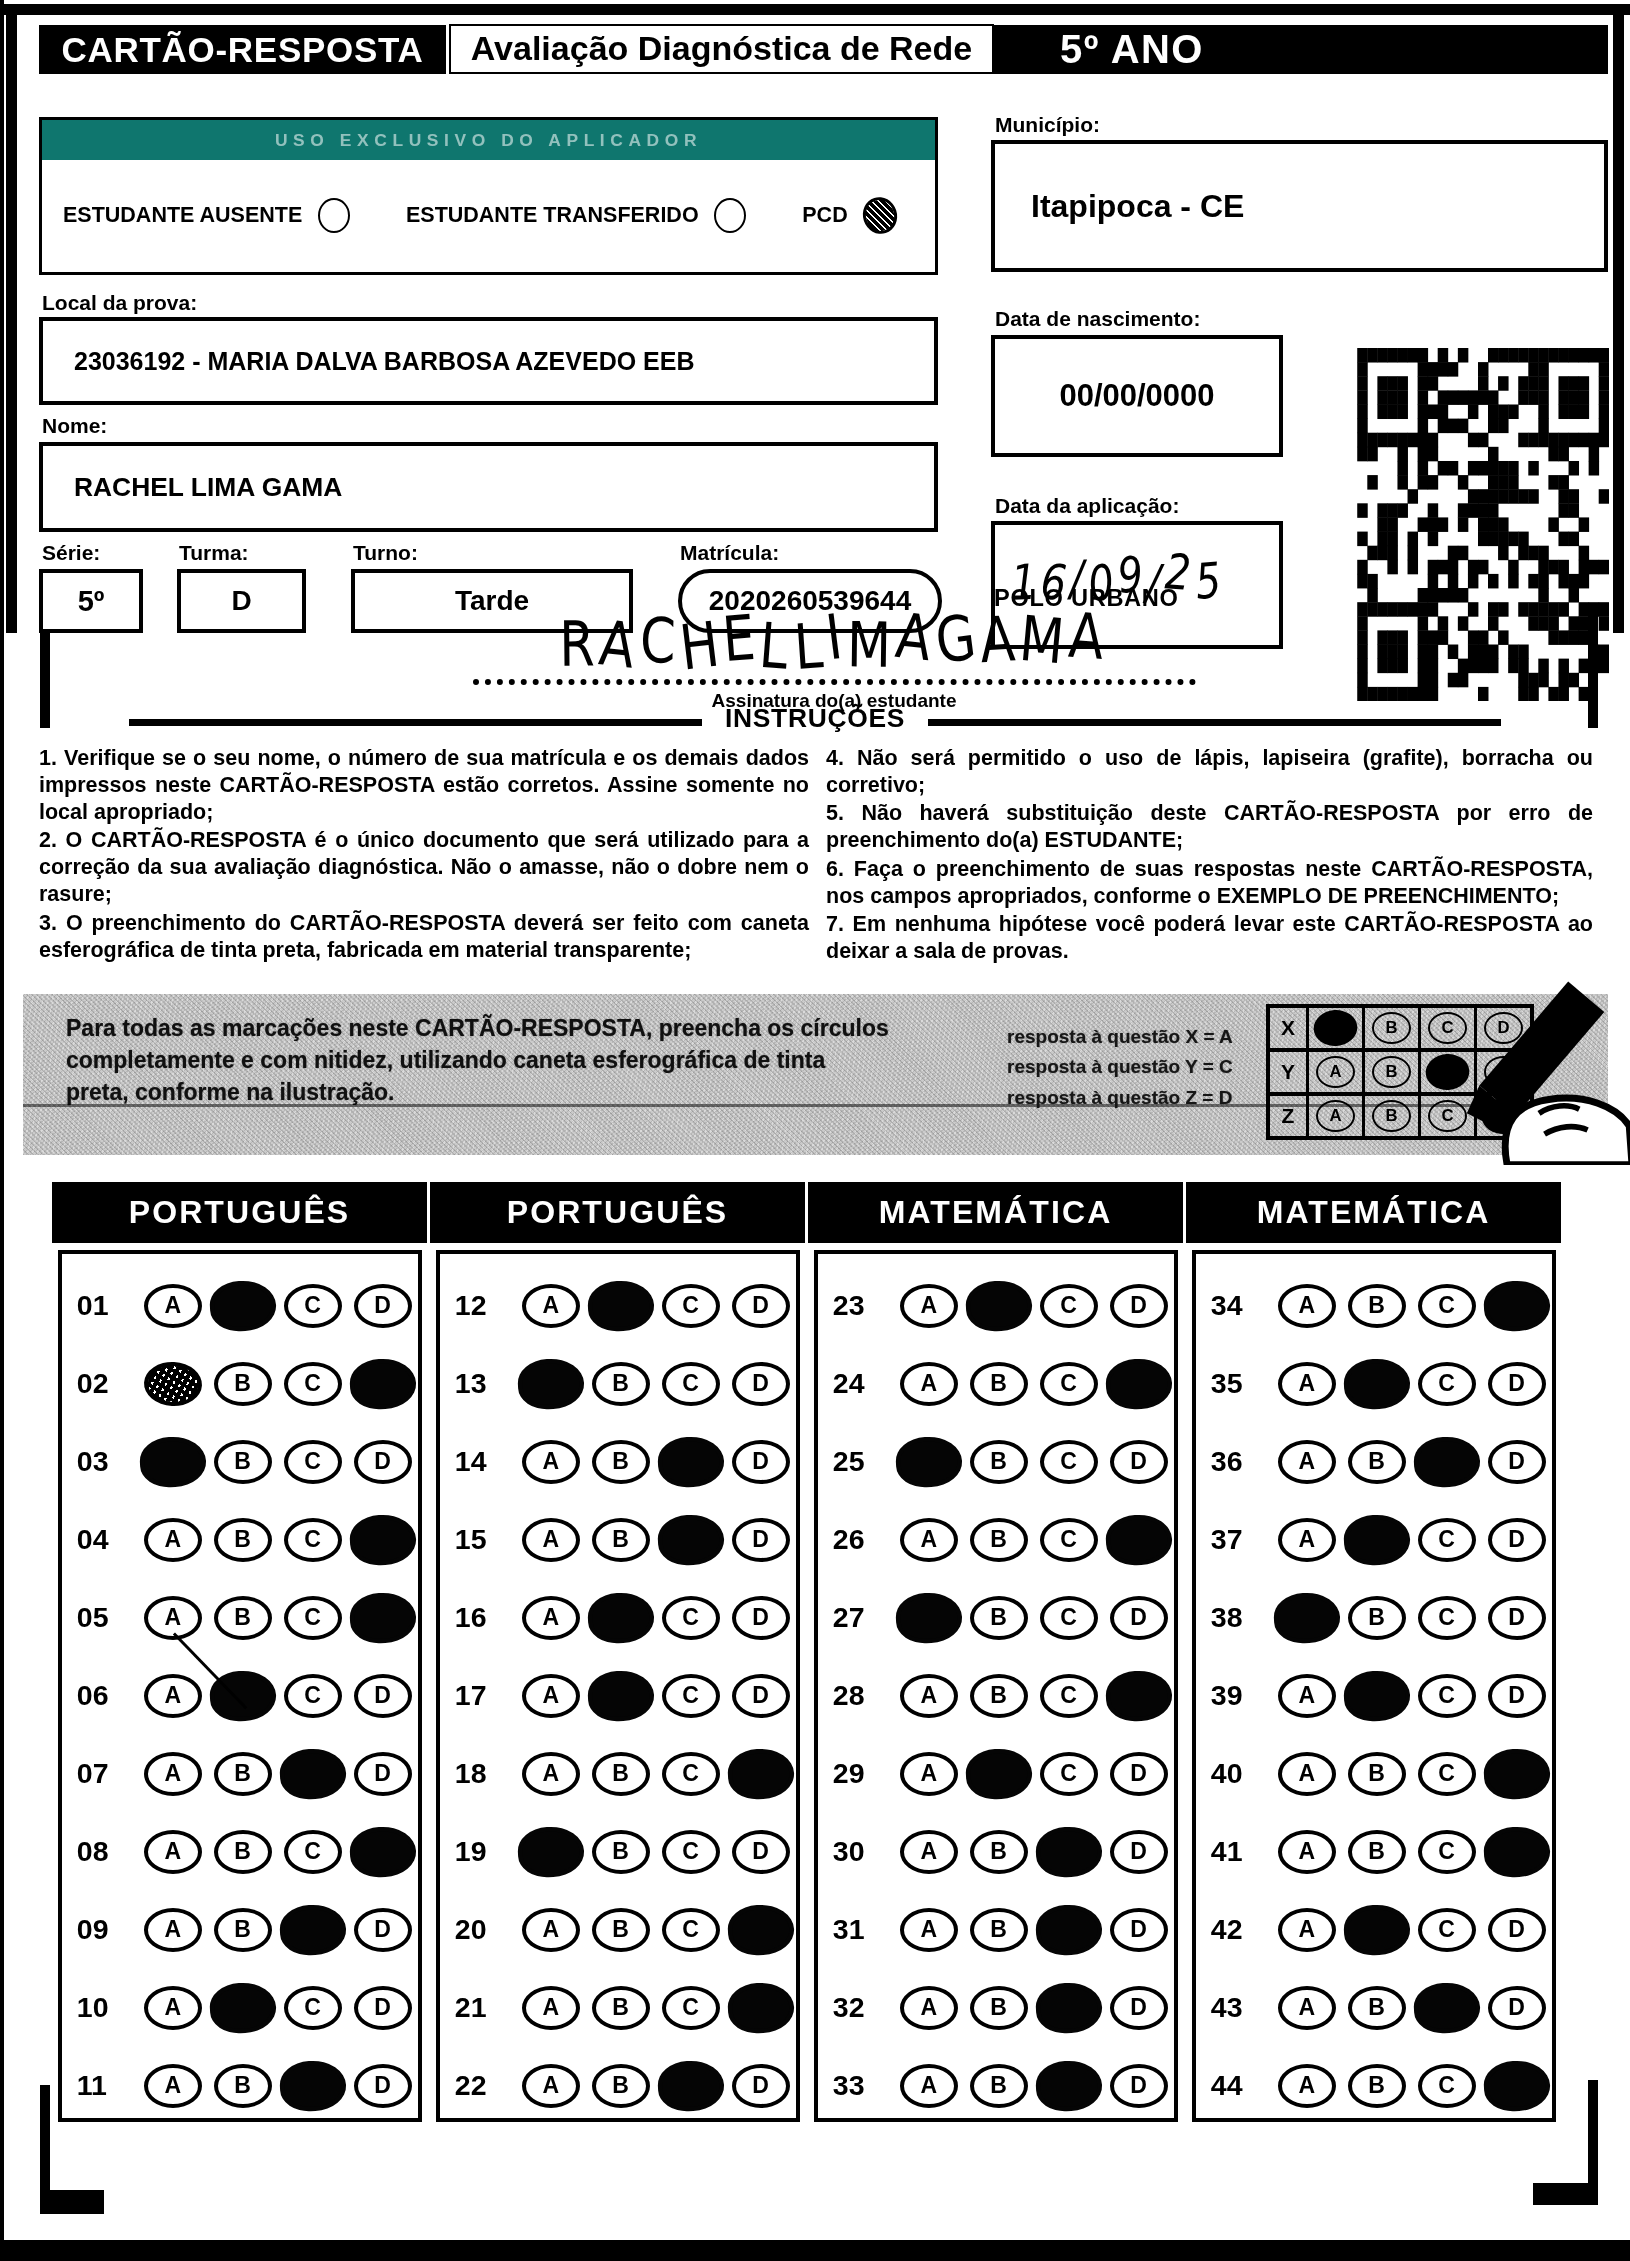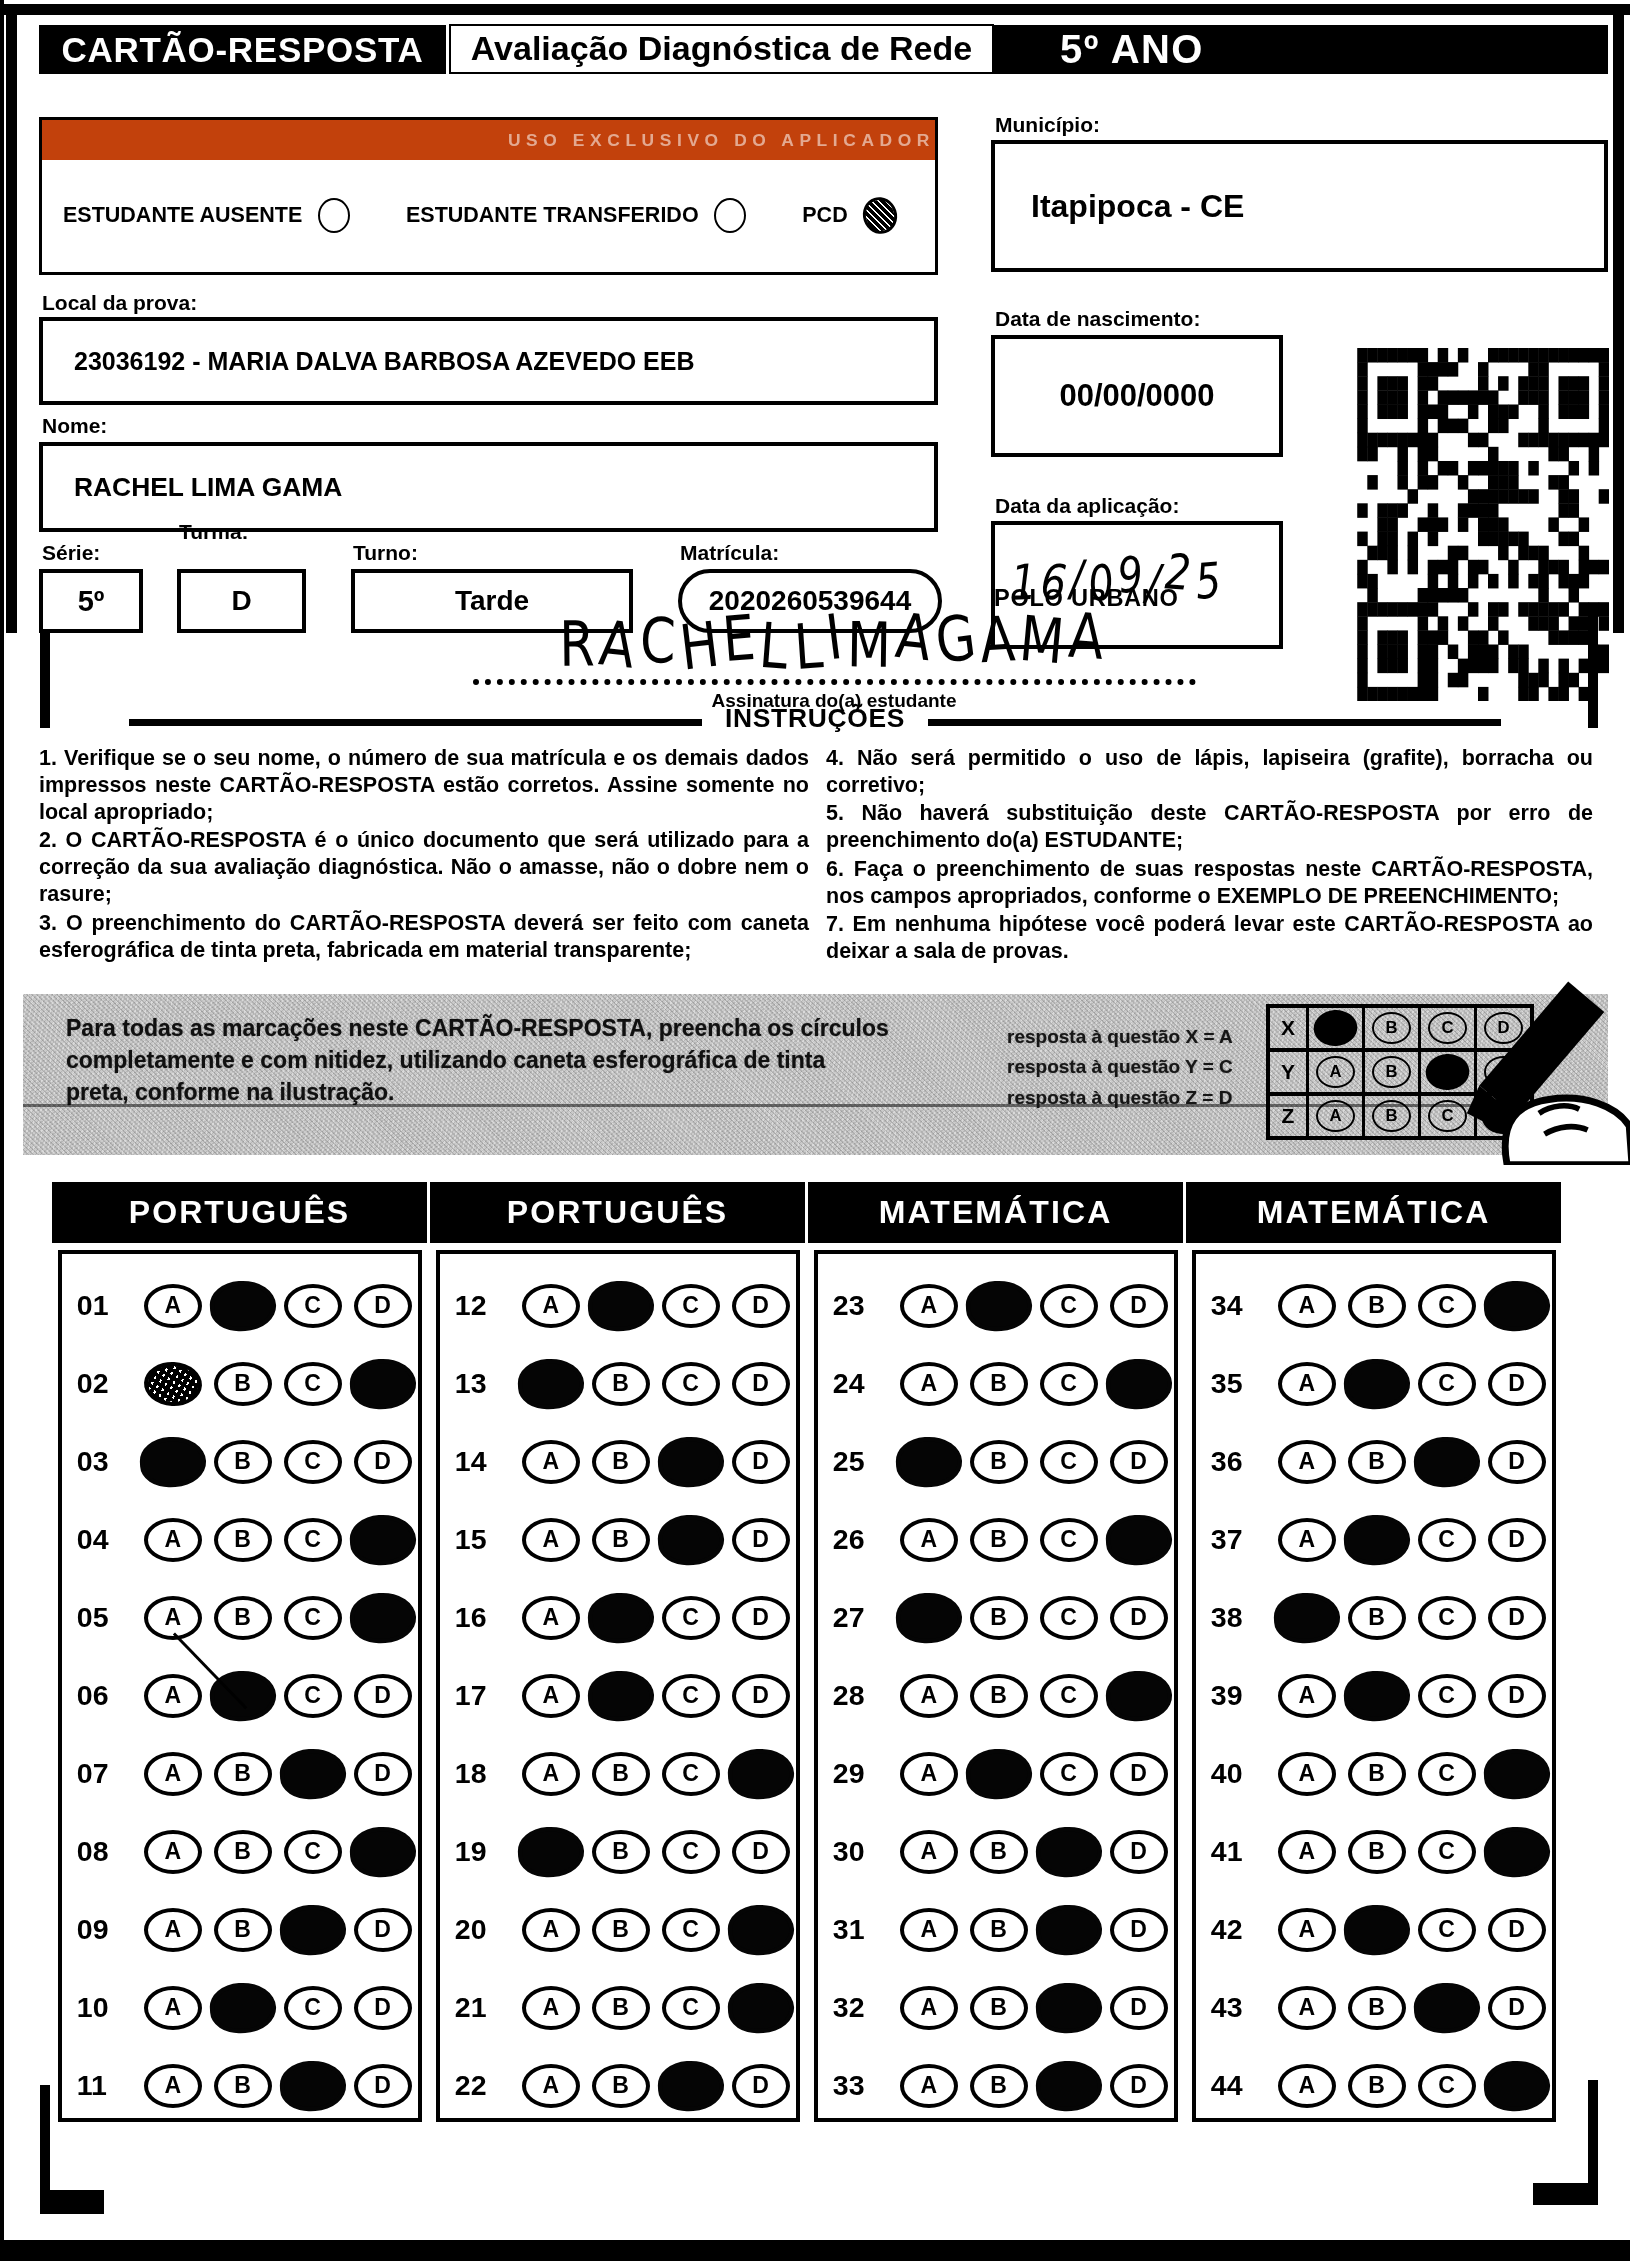--- a/index.html
+++ b/index.html
@@ -11,21 +11,21 @@
   
   .hdr-left{left:39px;top:25px;width:407px;height:49px;background:#000;color:#fff;
     display:flex;align-items:center;justify-content:center;font-size:35px;font-weight:700;letter-spacing:0.7px;}
   .hdr-center{left:449px;top:23.6px;width:541px;height:46px;background:#fff;border:2.8px solid #000;
     display:flex;align-items:center;justify-content:center;font-size:34px;font-weight:700;}
   .hdr-right{left:994px;top:25px;width:614px;height:49px;background:#000;color:#fff;
     display:flex;align-items:center;font-size:40px;font-weight:700;padding-left:66px;box-sizing:border-box;letter-spacing:1.4px;}
 
   
   .app-box{left:39px;top:117px;width:899px;height:158px;border:3.5px solid #000;box-sizing:border-box;background:#fff;}
-  .app-bar{height:40px;background:#c2410c;display:flex;align-items:center;justify-content:flex-end;}
+  .app-bar{height:40px;background:#0f766e;display:flex;align-items:center;justify-content:center;}
   .app-bar span{color:rgba(255,255,255,.55);font-size:17.4px;font-weight:700;letter-spacing:5.6px;}
   .app-row{height:111px;display:flex;align-items:center;justify-content:space-between;padding:0 38px 12px 21px;}
   .app-opt{display:flex;align-items:center;gap:15.3px;}
   .app-lbl{font-size:21.5px;font-weight:700;}
   .opt-circle{width:28px;height:31px;border:2.8px solid #000;border-radius:50%;display:inline-block;background:#fff;}
   .opt-circle.scribbled{background:repeating-linear-gradient(62deg,#000 0 3.5px,#fff 3.5px 4.9px);transform:rotate(-18deg);border-width:3.5px;}
 
   
   .lbl{position:absolute;font-size:21px;font-weight:700;}
   .fbox{position:absolute;border:4.2px solid #000;box-sizing:border-box;background:#fff;
@@ -153,21 +153,21 @@
       </div>
   </div>
 
   <div class="lbl" style="left:42px;top:291px;">Local da prova:</div>
   <div class="fbox pad" style="left:39px;top:317px;width:899px;height:88px;font-size:25px;">23036192 - MARIA DALVA BARBOSA AZEVEDO EEB</div>
 
   <div class="lbl" style="left:42px;top:414px;">Nome:</div>
   <div class="fbox pad" style="left:39px;top:442px;width:899px;height:90px;font-size:26.4px;">RACHEL LIMA GAMA</div>
 
   <div class="lbl" style="left:42px;top:541px;">Série:</div>
-  <div class="lbl" style="left:179px;top:520px;">Turma:</div>
+  <div class="lbl" style="left:179px;top:541px;">Turma:</div>
   <div class="lbl" style="left:353px;top:541px;">Turno:</div>
   <div class="lbl" style="left:680px;top:541px;">Matrícula:</div>
 
   <div class="fbox center" style="left:39px;top:569px;width:104px;height:64px;font-size:29px;">5º</div>
   <div class="fbox center" style="left:177px;top:569px;width:129px;height:64px;font-size:28px;">D</div>
   <div class="fbox center" style="left:351px;top:569px;width:282px;height:64px;font-size:28px;">Tarde</div>
   <div class="fbox center" style="left:678px;top:569px;width:264px;height:64px;font-size:28px;border-radius:32px;">2020260539644</div>
 
   <div class="lbl" style="left:995px;top:113px;">Município:</div>
   <div class="fbox" style="left:991px;top:140px;width:617px;height:132px;font-size:32px;padding-left:36px;">Itapipoca - CE</div>

